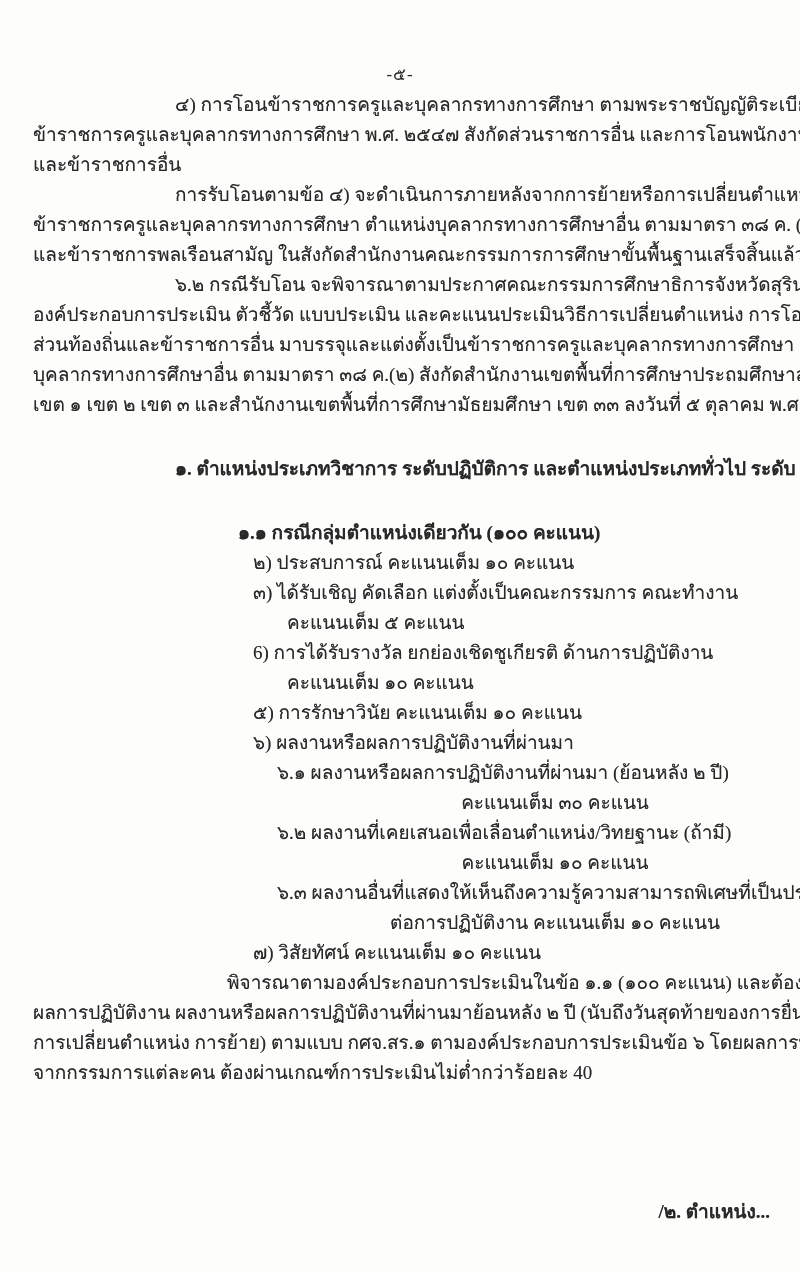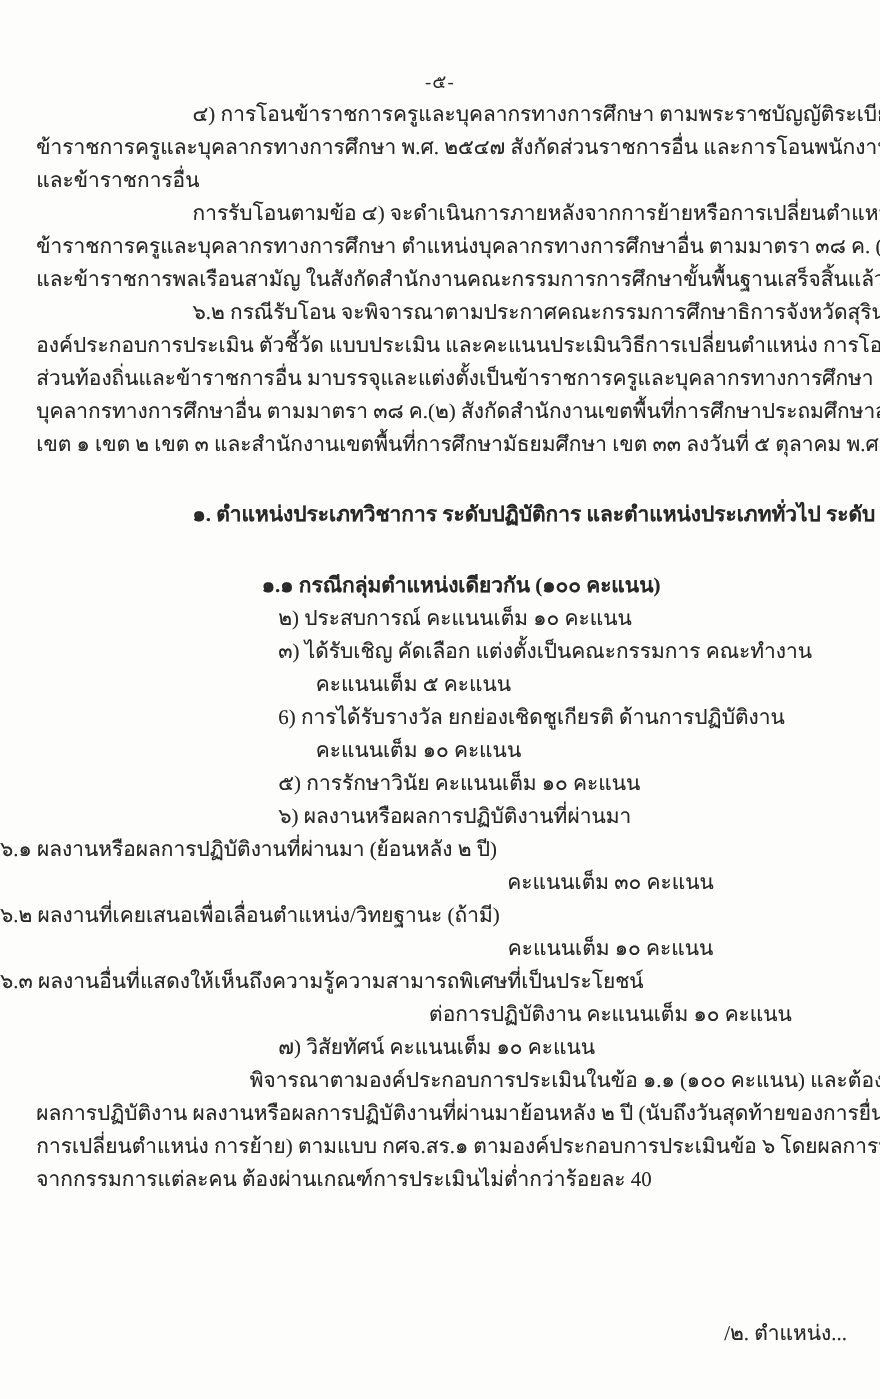--- a/index.html
+++ b/index.html
@@ -39,28 +39,29 @@
     text-shadow: 0 0 0.4px rgba(40,40,40,0.45);
   }
   .line.bold { font-weight: bold; margin-top: 34px; }
   
   .ind-flush     { padding-left: 33px;  }
   .ind-para      { padding-left: 175px; }
   .ind-para2     { padding-left: 227px; }
   .ind-h2        { padding-left: 238px; }
   .ind-item      { padding-left: 253px; }
   .ind-item-cont { padding-left: 287px; }
-  .ind-sub       { }
+  .ind-sub       { padding-left: 277px; }
   .ind-sub-cont  { padding-left: 310px; text-align: center; }
   .footer {
     position: absolute;
     top: 1196px;
     right: 30px;
     font-size: 19px;
     text-shadow: 0 0 0.4px rgba(40,40,40,0.45);
+    font-weight: bold;
   }
 </style>
 </head>
 <body>
 
 <div class="page">
   <div class="pagenum">-๕-</div>
 
   <div class="content" id="content">
 

